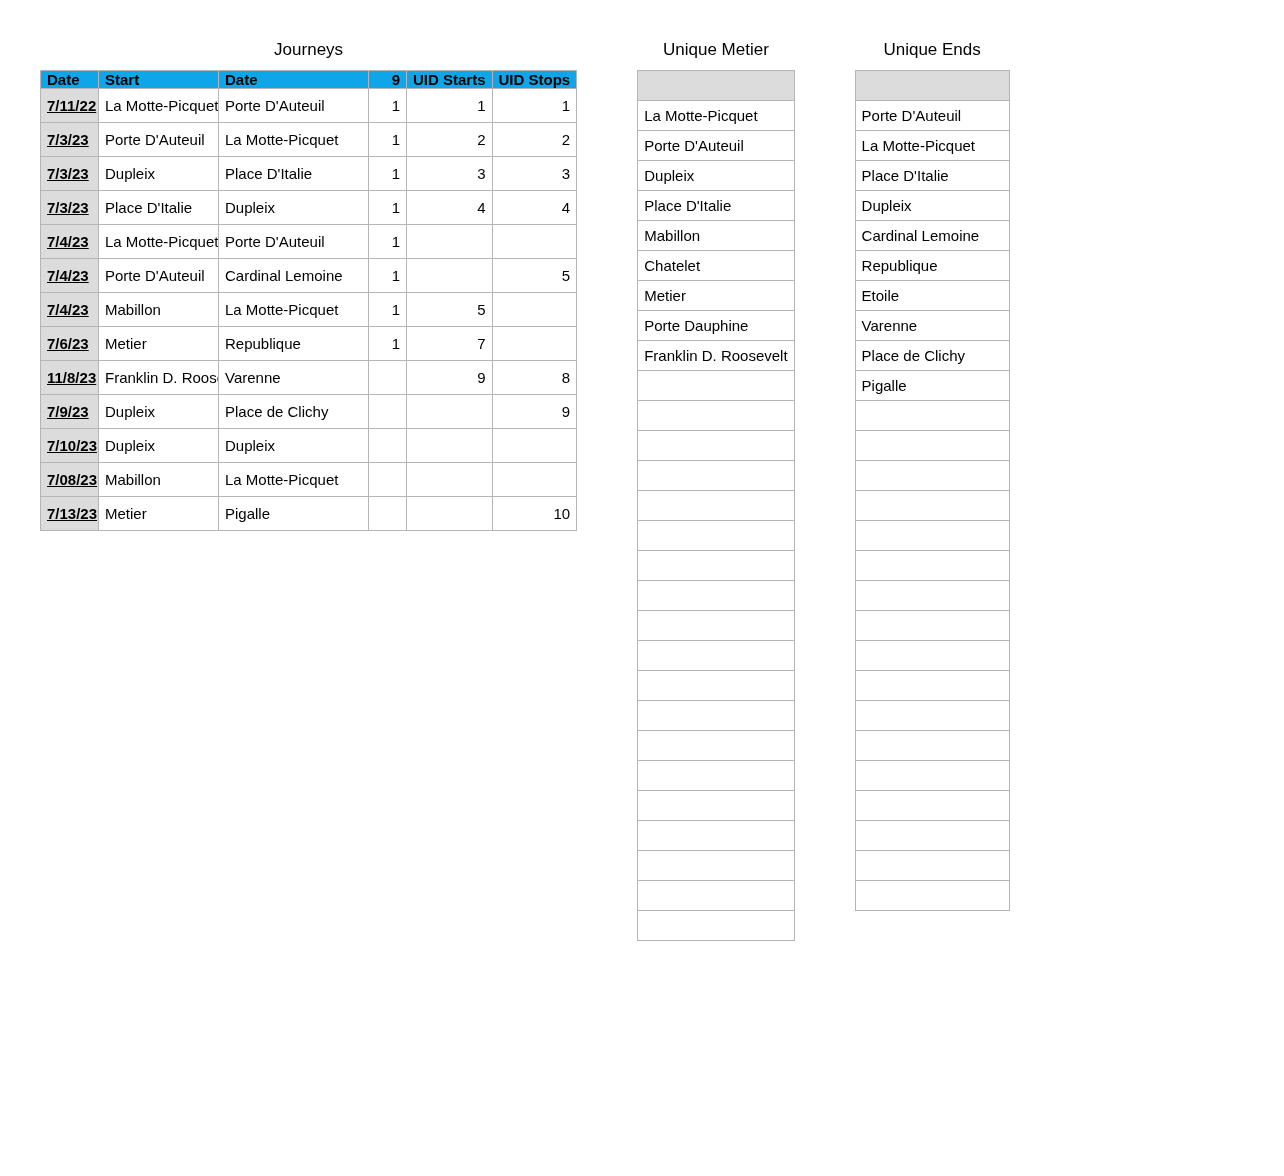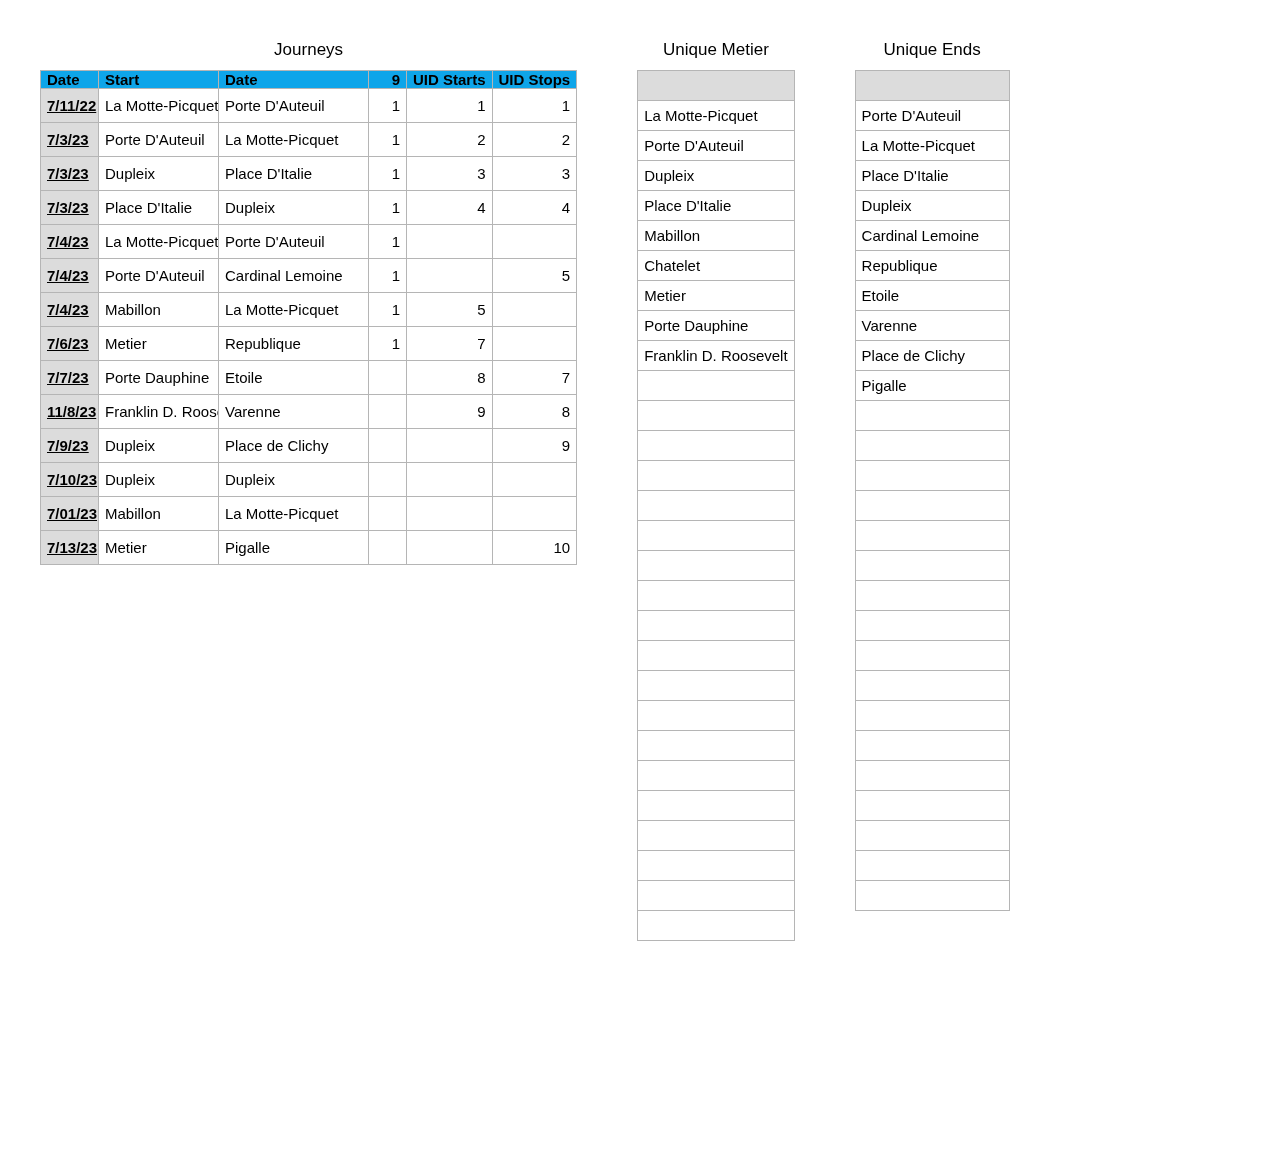--- a/index.html
+++ b/index.html
@@ -155,28 +155,20 @@
           </tr>
           <tr>
             <td class="date-col">7/6/23</td>
             <td class="start-col">Metier</td>
             <td class="stop-col">Republique</td>
             <td class="num">1</td>
             <td class="num">7</td>
             <td class="num"></td>
           </tr>
           <tr>
-            <td class="date-col">7/7/23</td>
-            <td class="start-col">Porte Dauphine</td>
-            <td class="stop-col">Etoile</td>
-            <td class="num"></td>
-            <td class="num">8</td>
-            <td class="num">7</td>
-          </tr>
-          <tr>
             <td class="date-col">11/8/23</td>
             <td class="start-col">Franklin D. Roose</td>
             <td class="stop-col">Varenne</td>
             <td class="num"></td>
             <td class="num">9</td>
             <td class="num">8</td>
           </tr>
           <tr>
             <td class="date-col">7/9/23</td>
             <td class="start-col">Dupleix</td>
@@ -187,21 +179,21 @@
           </tr>
           <tr>
             <td class="date-col">7/10/23</td>
             <td class="start-col">Dupleix</td>
             <td class="stop-col">Dupleix</td>
             <td class="num"></td>
             <td class="num"></td>
             <td class="num"></td>
           </tr>
           <tr>
-            <td class="date-col">7/01/23</td>
+            <td class="date-col">7/08/23</td>
             <td class="start-col">Mabillon</td>
             <td class="stop-col">La Motte-Picquet</td>
             <td class="num"></td>
             <td class="num"></td>
             <td class="num"></td>
           </tr>
           <tr>
             <td class="date-col">7/13/23</td>
             <td class="start-col">Metier</td>
             <td class="stop-col">Pigalle</td>

